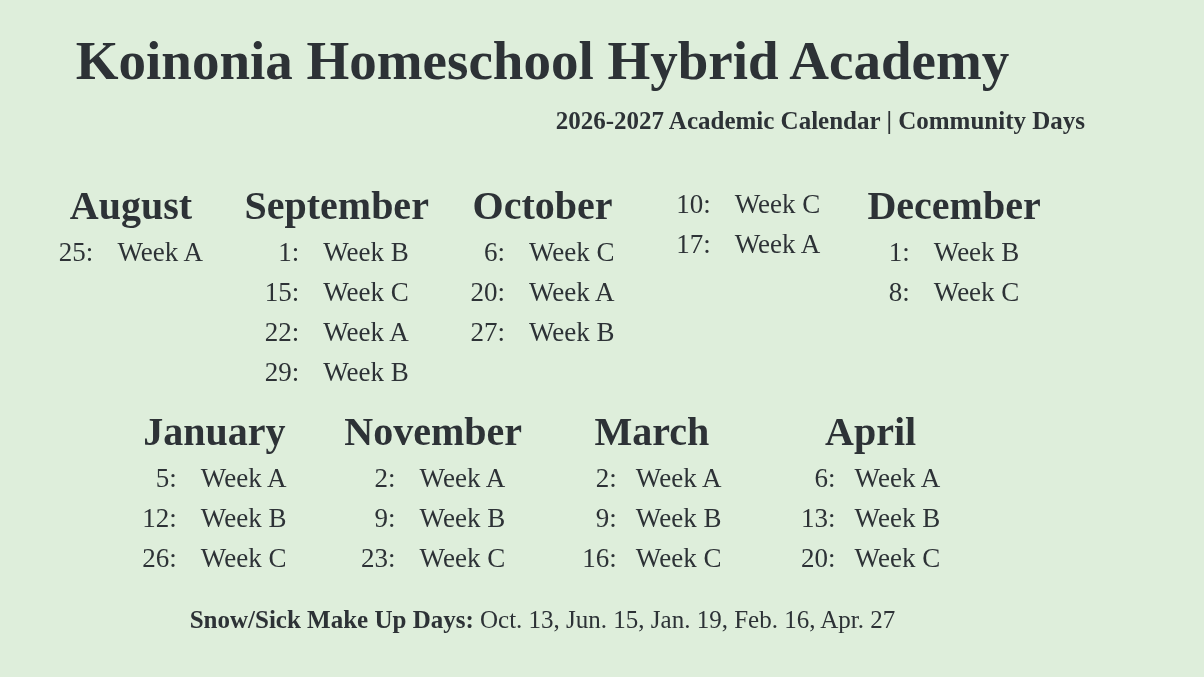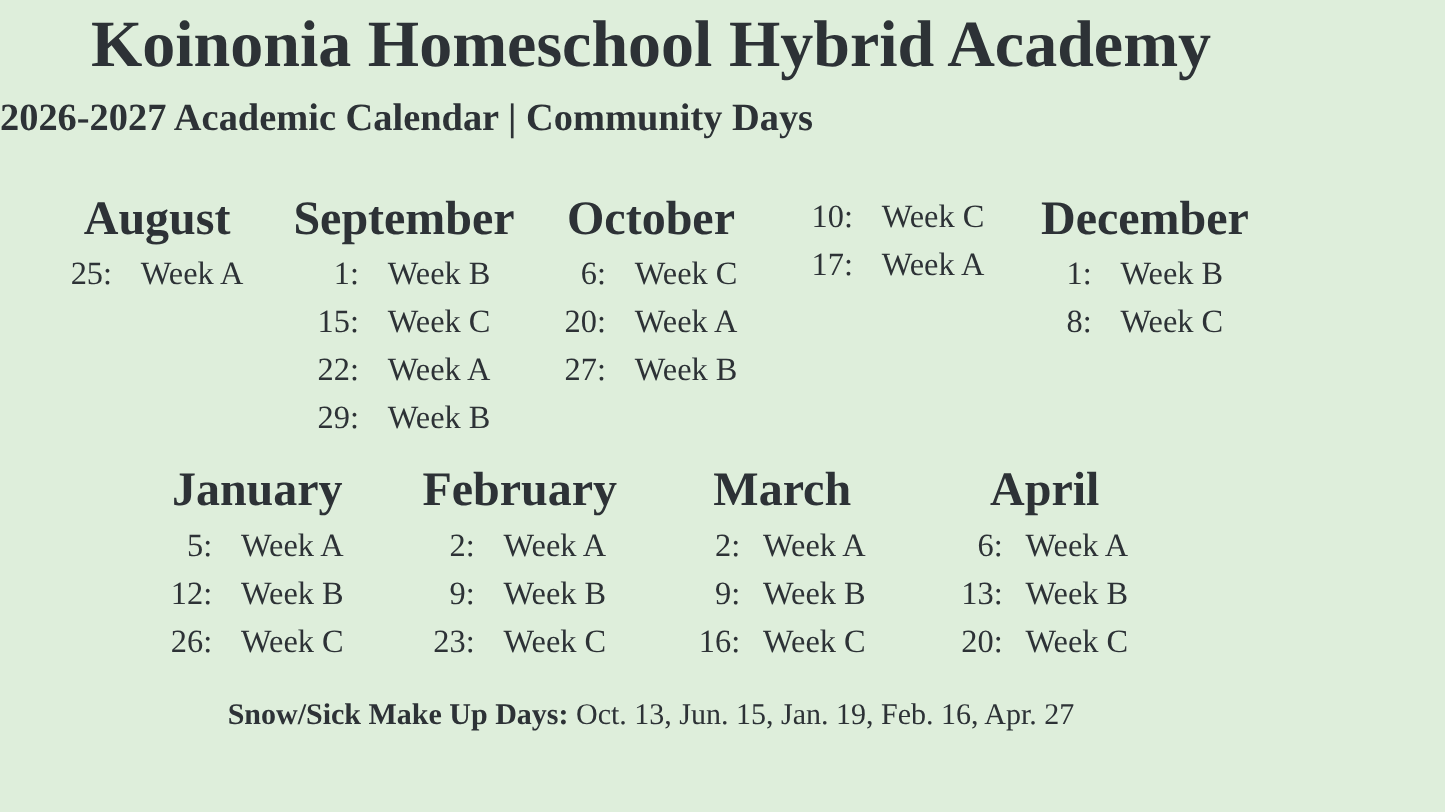--- a/index.html
+++ b/index.html
@@ -12,34 +12,35 @@
     width:1204px;
     height:677px;
     background:var(--bg);
     color:var(--ink);
     font-family:"Liberation Serif","DejaVu Serif",serif;
     overflow:hidden;
   }
   .page{
     width:1085px;
     height:677px;
+    padding-top:24px;
   }
   .page-title{
     font-size:55px;
     font-weight:bold;
     text-align:center;
     line-height:74px;
     margin:0;
     white-space:nowrap;
     letter-spacing:0px;
   }
   .page-subtitle{
-    font-size:32px;
-    font-weight:bold;
-    text-align:left;
+    font-size:25px;
+    font-weight:bold;
+    text-align:right;
     line-height:42px;
     margin:2px 0 0 0;
     white-space:nowrap;
   }
   .cal-row{
     display:grid;
   }
   .row-1{
     grid-template-columns:repeat(5,1fr);
     padding:0 28px;
@@ -163,21 +164,21 @@
         <span class="entry-day">5:</span>
           <span class="entry-week">Week A</span>
         <span class="entry-day">12:</span>
           <span class="entry-week">Week B</span>
         <span class="entry-day">26:</span>
           <span class="entry-week">Week C</span>
       </div>
     </div>
 
     <div class="month">
-      <h3 class="month-name">February</h3>
+      <h3 class="month-name">November</h3>
       <div class="entries">
         <span class="entry-day">2:</span>
           <span class="entry-week">Week A</span>
         <span class="entry-day">9:</span>
           <span class="entry-week">Week B</span>
         <span class="entry-day">23:</span>
           <span class="entry-week">Week C</span>
       </div>
     </div>
 

